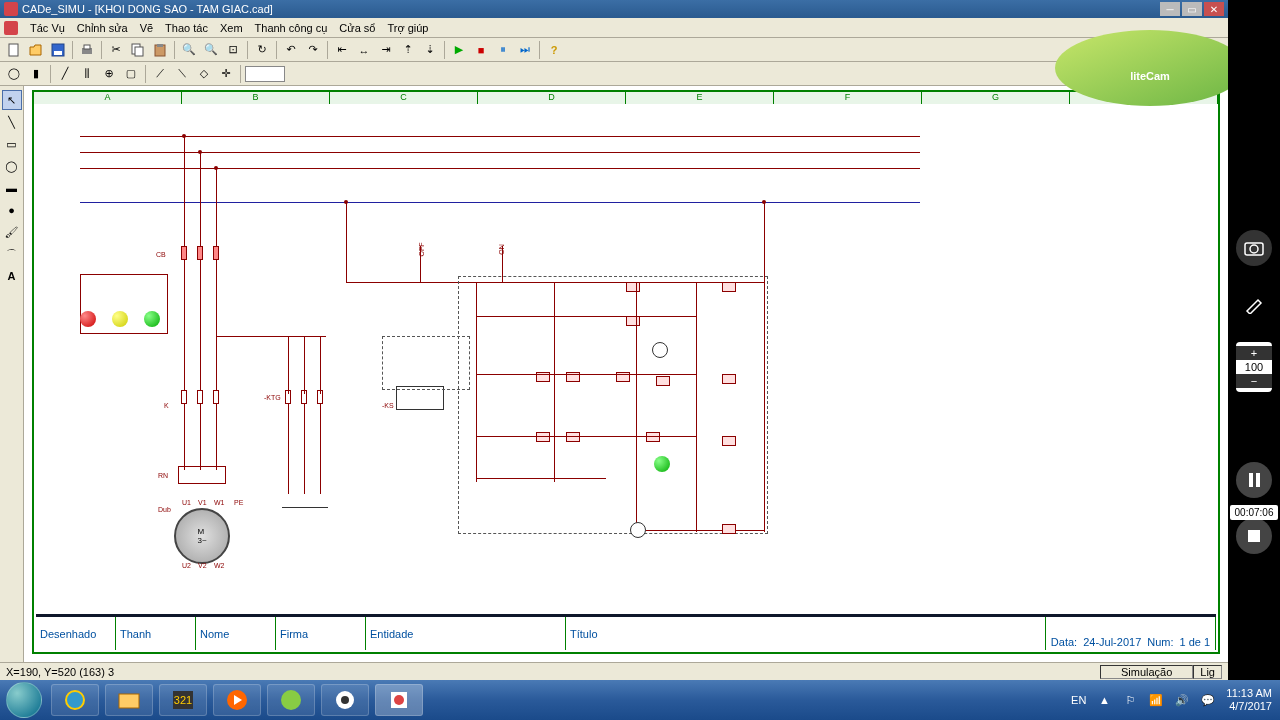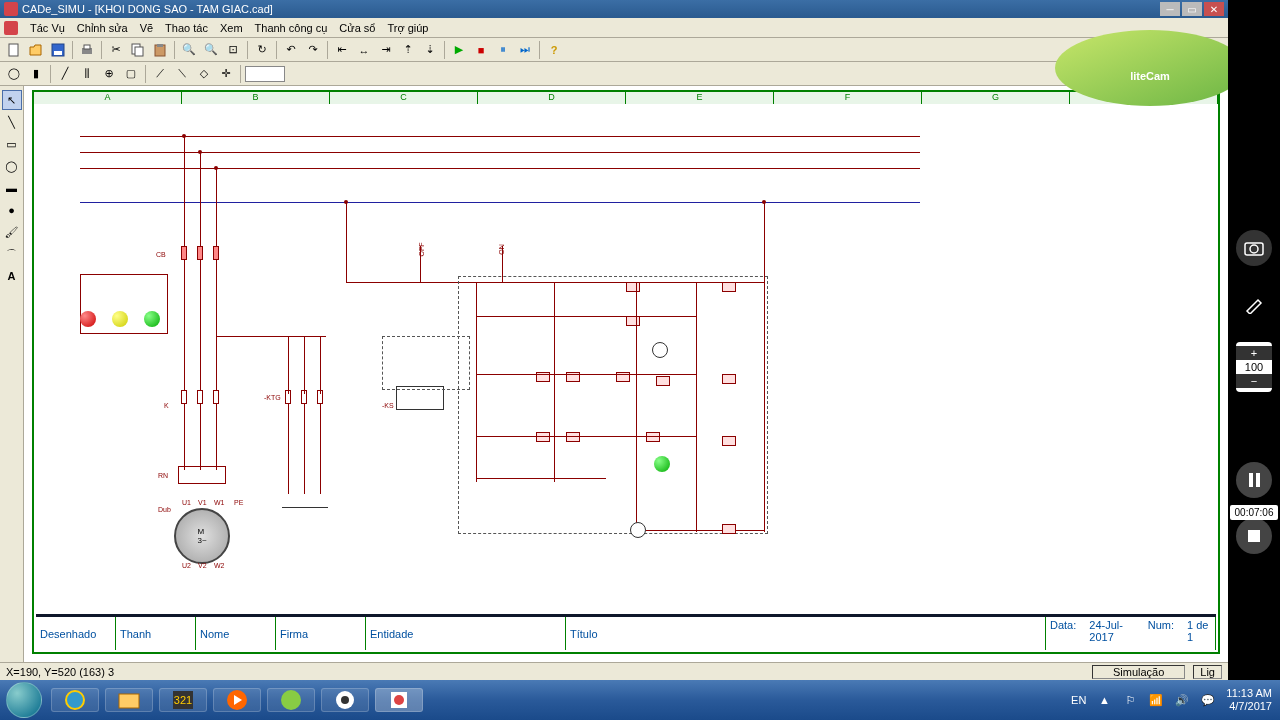--- a/index.html
+++ b/index.html
@@ -30,34 +30,34 @@
 .h-wire { position: absolute; height: 1px; background: #8b0000; }
 .v-wire { position: absolute; width: 1px; background: #8b0000; }
 .h-wire-blue { position: absolute; height: 1px; background: #2020a0; }
 .pilot { width: 16px; height: 16px; border-radius: 50%; position: absolute; }
 .motor-symbol { position: absolute; width: 56px; height: 56px; border: 2px solid #444; border-radius: 50%; background: radial-gradient(circle, #e0e0e0, #a0a0a0); display: flex; align-items: center; justify-content: center; font-size: 8px; }
 .contactor { position: absolute; width: 6px; height: 14px; border: 1px solid #8b0000; }
 .coil-box { position: absolute; width: 14px; height: 10px; border: 1px solid #8b0000; background: #ffe0e0; }
 .junction { position: absolute; width: 4px; height: 4px; background: #8b0000; border-radius: 50%; transform: translate(-2px, -2px); }
 .label { position: absolute; font-size: 7px; color: #8b0000; }
 .status-bar { height: 18px; background: #ece9d8; border-top: 1px solid #aca899; display: flex; align-items: center; padding: 0 6px; font-size: 11px; justify-content: space-between; }
-.status-right { display: flex; gap: 8px; }
+.status-right { display: flex; gap: 0; }
 
 .cam-sidebar { position: absolute; right: 0; top: 0; width: 52px; height: 680px; background: #000; display: flex; flex-direction: column; align-items: center; padding-top: 230px; gap: 20px; }
 .cam-btn { width: 36px; height: 36px; border-radius: 50%; background: #333; display: flex; align-items: center; justify-content: center; color: #fff; cursor: pointer; }
 .cam-zoom { width: 36px; background: #fff; text-align: center; border-radius: 4px; padding: 4px 0; font-size: 11px; display: flex; flex-direction: column; }
 .cam-zoom div { padding: 1px 0; }
 .cam-timer { background: #fff; color: #000; font-size: 10px; padding: 2px 4px; border-radius: 2px; position: absolute; right: 2px; top: 505px; width: 48px; text-align: center; }
 
 .litecam-logo { position: absolute; right: 20px; top: 28px; width: 220px; height: 80px; pointer-events: none; }
 
 .taskbar { position: absolute; left: 0; bottom: 0; width: 1280px; height: 40px; background: linear-gradient(to bottom, #4a7ab5, #2a5a9a 50%, #1a4a8a); display: flex; align-items: center; }
 .start-orb { width: 48px; height: 40px; display: flex; align-items: center; justify-content: center; }
 .start-orb-inner { width: 36px; height: 36px; border-radius: 50%; background: radial-gradient(circle at 30% 30%, #8cc, #068); border: 1px solid #fff4; }
-.task-item { width: 48px; height: 24px; margin: 0 3px; background: rgba(255,255,255,0.1); border: 1px solid rgba(255,255,255,0.2); border-radius: 3px; display: flex; align-items: center; justify-content: center; cursor: pointer; }
+.task-item { width: 48px; height: 32px; margin: 0 3px; background: rgba(255,255,255,0.1); border: 1px solid rgba(255,255,255,0.2); border-radius: 3px; display: flex; align-items: center; justify-content: center; cursor: pointer; }
 .task-item.active { background: rgba(255,255,255,0.28); }
 .tray { margin-left: auto; display: flex; align-items: center; color: #fff; padding-right: 8px; gap: 10px; font-size: 11px; }
 .tray-clock { text-align: right; line-height: 13px; }
 .tray-icon { width: 16px; height: 16px; display: inline-flex; align-items: center; justify-content: center; }
 </style>
 </head>
 <body>
 
 <div class="app-window">
   <div class="title-bar">
@@ -296,21 +296,21 @@
           </div>
         </div>
 
         <div class="title-block">
           <div class="tb-cell" style="width:80px">Desenhado</div>
           <div class="tb-cell" style="width:80px">Thanh</div>
           <div class="tb-cell" style="width:80px">Nome</div>
           <div class="tb-cell" style="width:90px">Firma</div>
           <div class="tb-cell" style="width:200px">Entidade</div>
           <div class="tb-cell" style="flex:1">Título</div>
-          <div class="tb-cell" style="width:170px;flex-direction:row;gap:13px;align-items:flex-start">
+          <div class="tb-cell" style="width:170px;flex-direction:row;gap:6px;align-items:flex-end">
             <span>Data:</span>
             <span>24-Jul-2017</span>
             <span>Num:</span>
             <span>1 de 1</span>
           </div>
         </div>
       </div>
     </div>
   </div>
 

